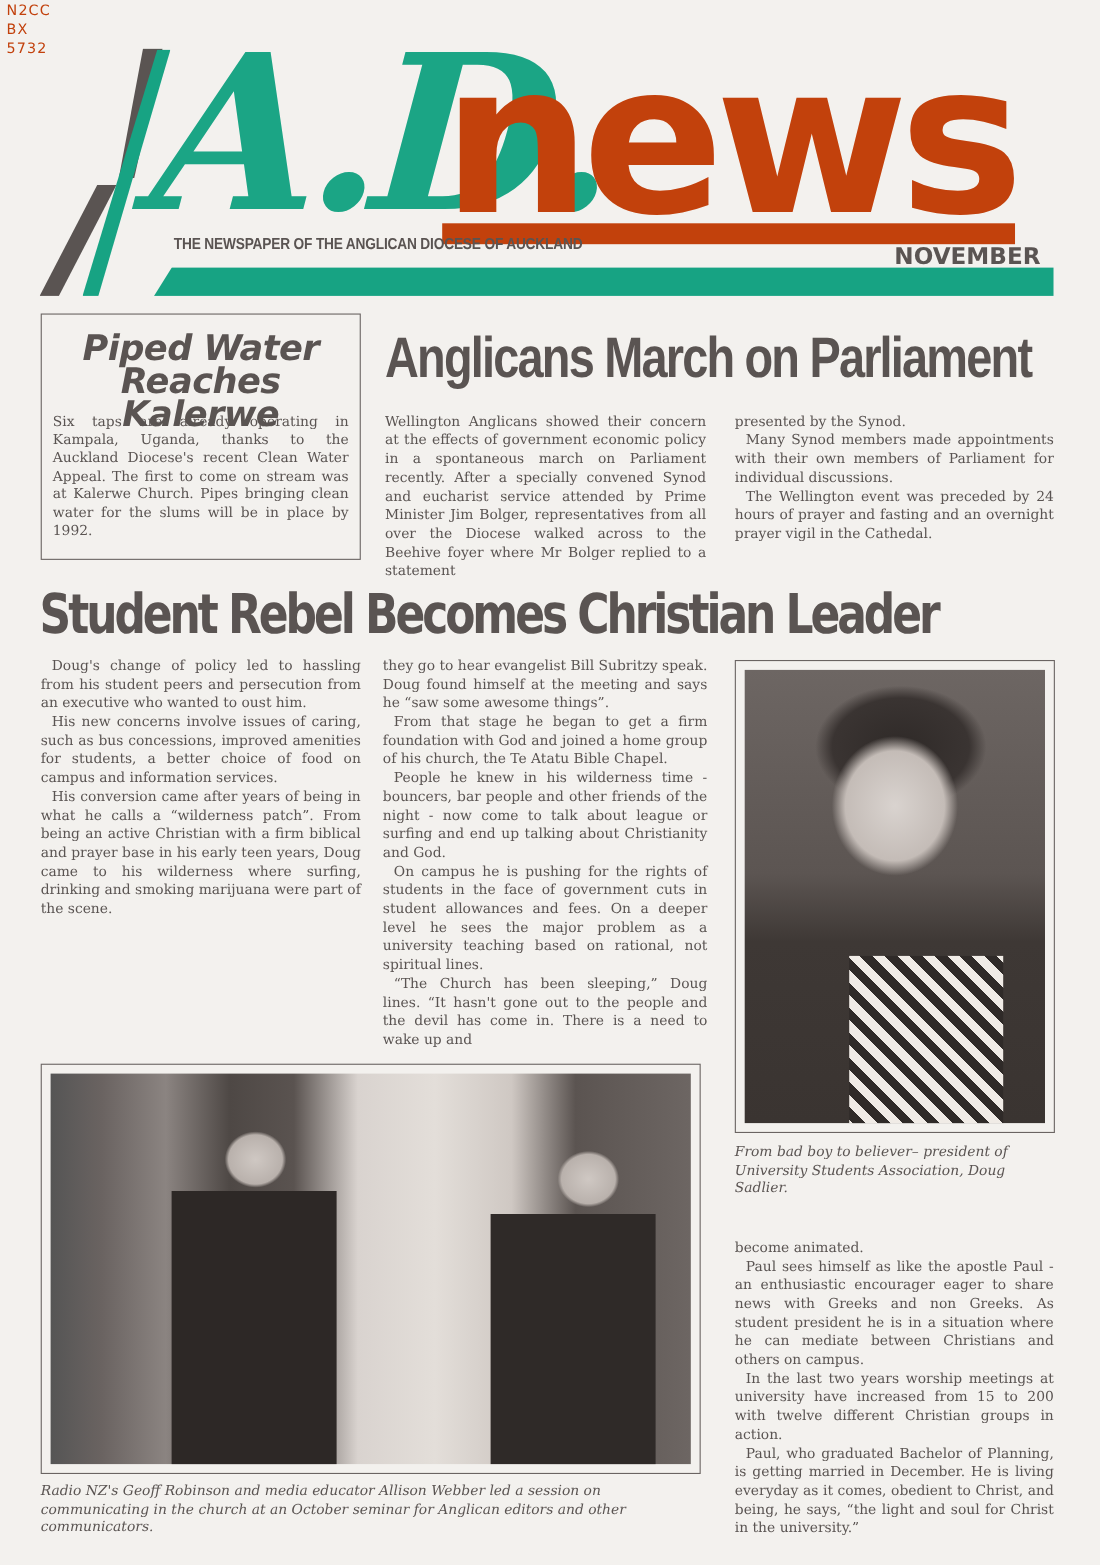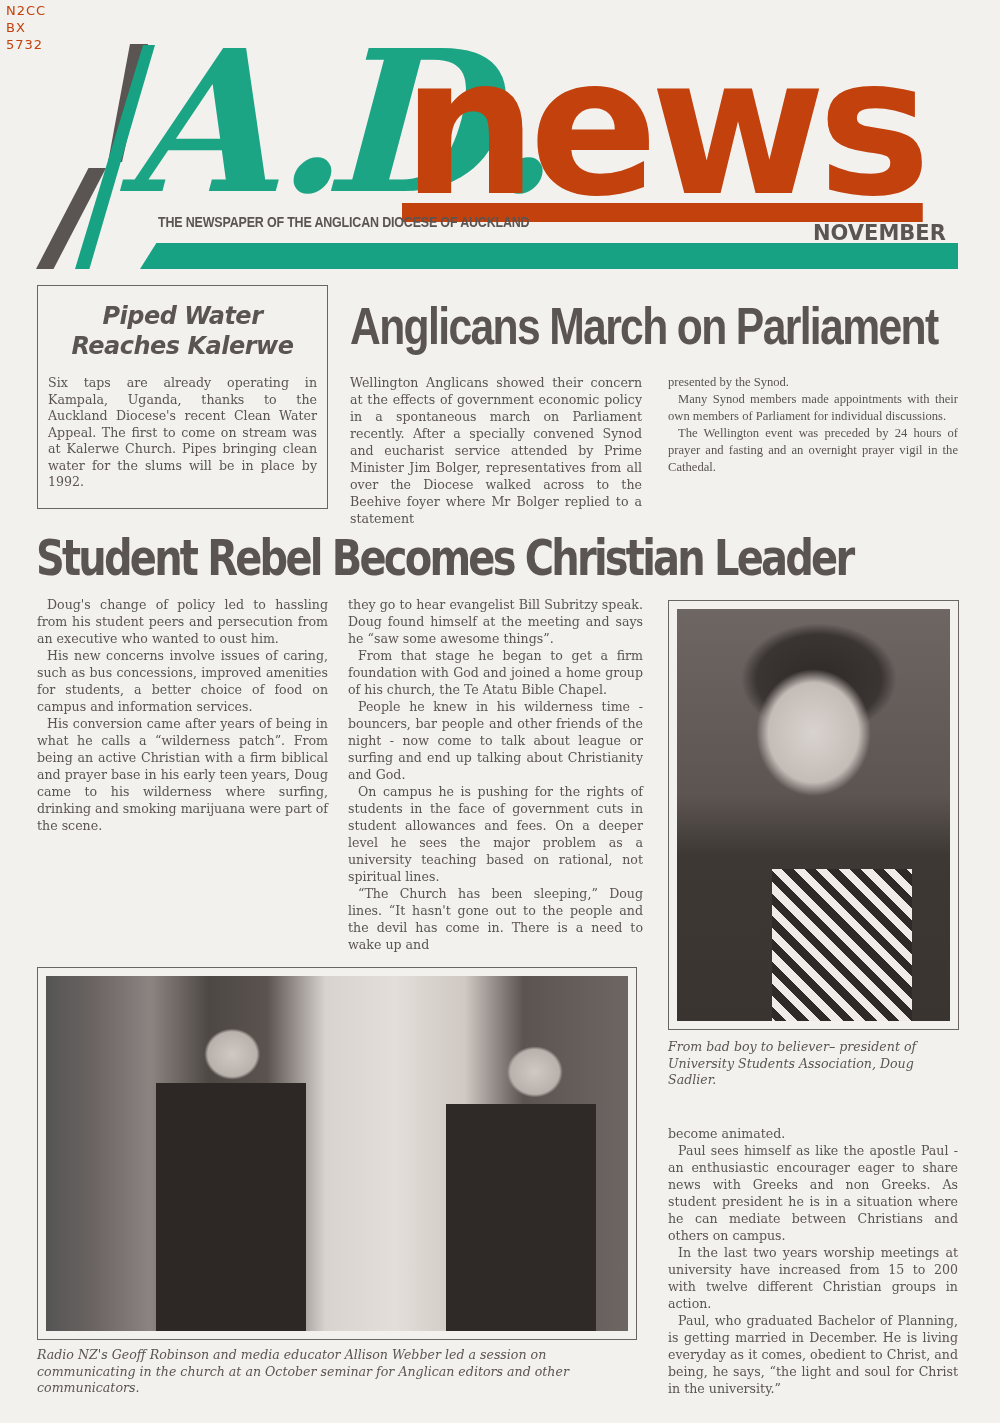--- a/index.html
+++ b/index.html
@@ -41,21 +41,21 @@
     clip-path: polygon(2% 0, 100% 0, 100% 100%, 0 100%);
   }
   
   .box {
     left: 37px; top: 285px; width: 291px; height: 224px; border: 1.5px solid #6a6462;
     box-sizing: border-box;
   }
   .box-title {
     position: absolute; left: 0; right: 0; top: 15px; text-align: center;
     font-family: "DejaVu Sans", sans-serif; font-style: italic; font-weight: bold;
-    font-size: 24px; line-height: 30px; color: #5a5452; letter-spacing: -0.5px;
+    font-size: 32px; line-height: 30px; color: #5a5452; letter-spacing: -0.5px;
   }
   .box-body {
     position: absolute; left: 10px; right: 10px; top: 89px;
     font-size: 12.6px; line-height: 16.5px; text-align: justify;
   }
   
   .headline1 {
     left: 350px; top: 298px; font-family: "Liberation Sans", sans-serif; font-weight: bold;
     font-size: 52px; line-height: 56px; color: #5a5452; letter-spacing: -2px;
     transform: scaleX(0.82); transform-origin: left; white-space: nowrap;
@@ -104,21 +104,21 @@
     <div>Piped Water</div>
     <div>Reaches Kalerwe</div>
   </div>
   <div class="box-body">Six taps are already operating in Kampala, Uganda, thanks to the Auckland Diocese's recent Clean Water Appeal. The first to come on stream was at Kalerwe Church. Pipes bringing clean water for the slums will be in place by 1992.</div>
 </div>
 
 <div class="abs headline1">Anglicans March on Parliament</div>
 <div class="abs col" style="left:350px;top:374px;width:292px;">
   <p class="first">Wellington Anglicans showed their concern at the effects of government economic policy in a spontaneous march on Parliament recently. After a specially convened Synod and eucharist service attended by Prime Minister Jim Bolger, representatives from all over the Diocese walked across to the Beehive foyer where Mr Bolger replied to a statement</p>
 </div>
-<div class="abs col" style="left:668px;top:374px;width:290px;font-family:Liberation Serif, serif;">
+<div class="abs col" style="left:668px;top:374px;width:290px;">
   <p class="first">presented by the Synod.</p>
   <p>Many Synod members made appointments with their own members of Parliament for individual discussions.</p>
   <p>The Wellington event was preceded by 24 hours of prayer and fasting and an overnight prayer vigil in the Cathedal.</p>
 </div>
 
 <div class="abs headline2">Student Rebel Becomes Christian Leader</div>
 
 <div class="abs col" style="left:37px;top:596px;width:291px;">
   <p>Doug's change of policy led to hassling from his student peers and persecution from an executive who wanted to oust him.</p>
   <p>His new concerns involve issues of caring, such as bus concessions, improved amenities for students, a better choice of food on campus and information services.</p>

